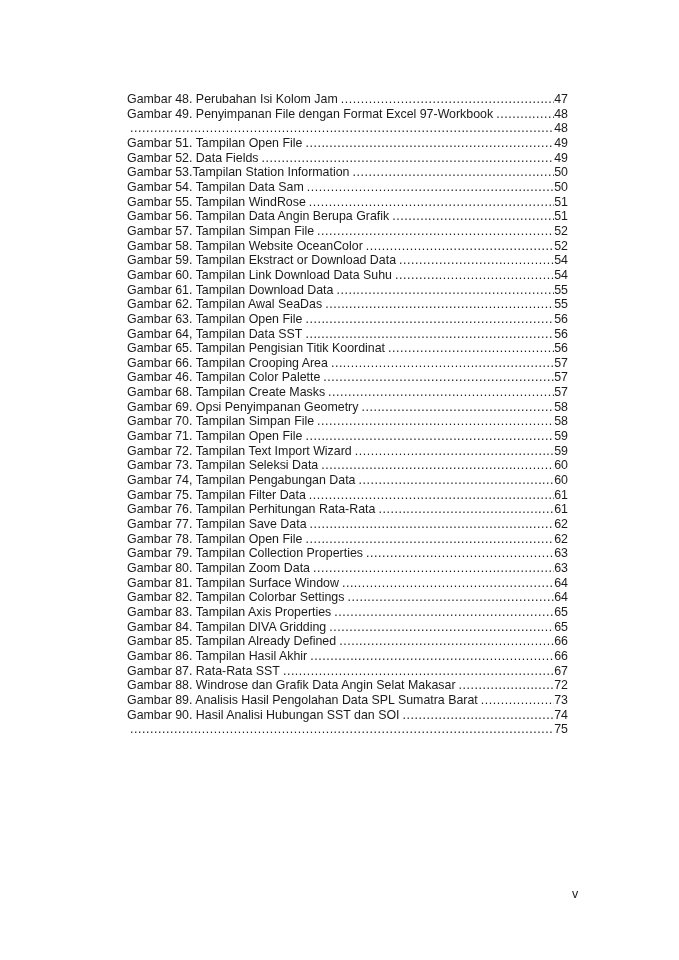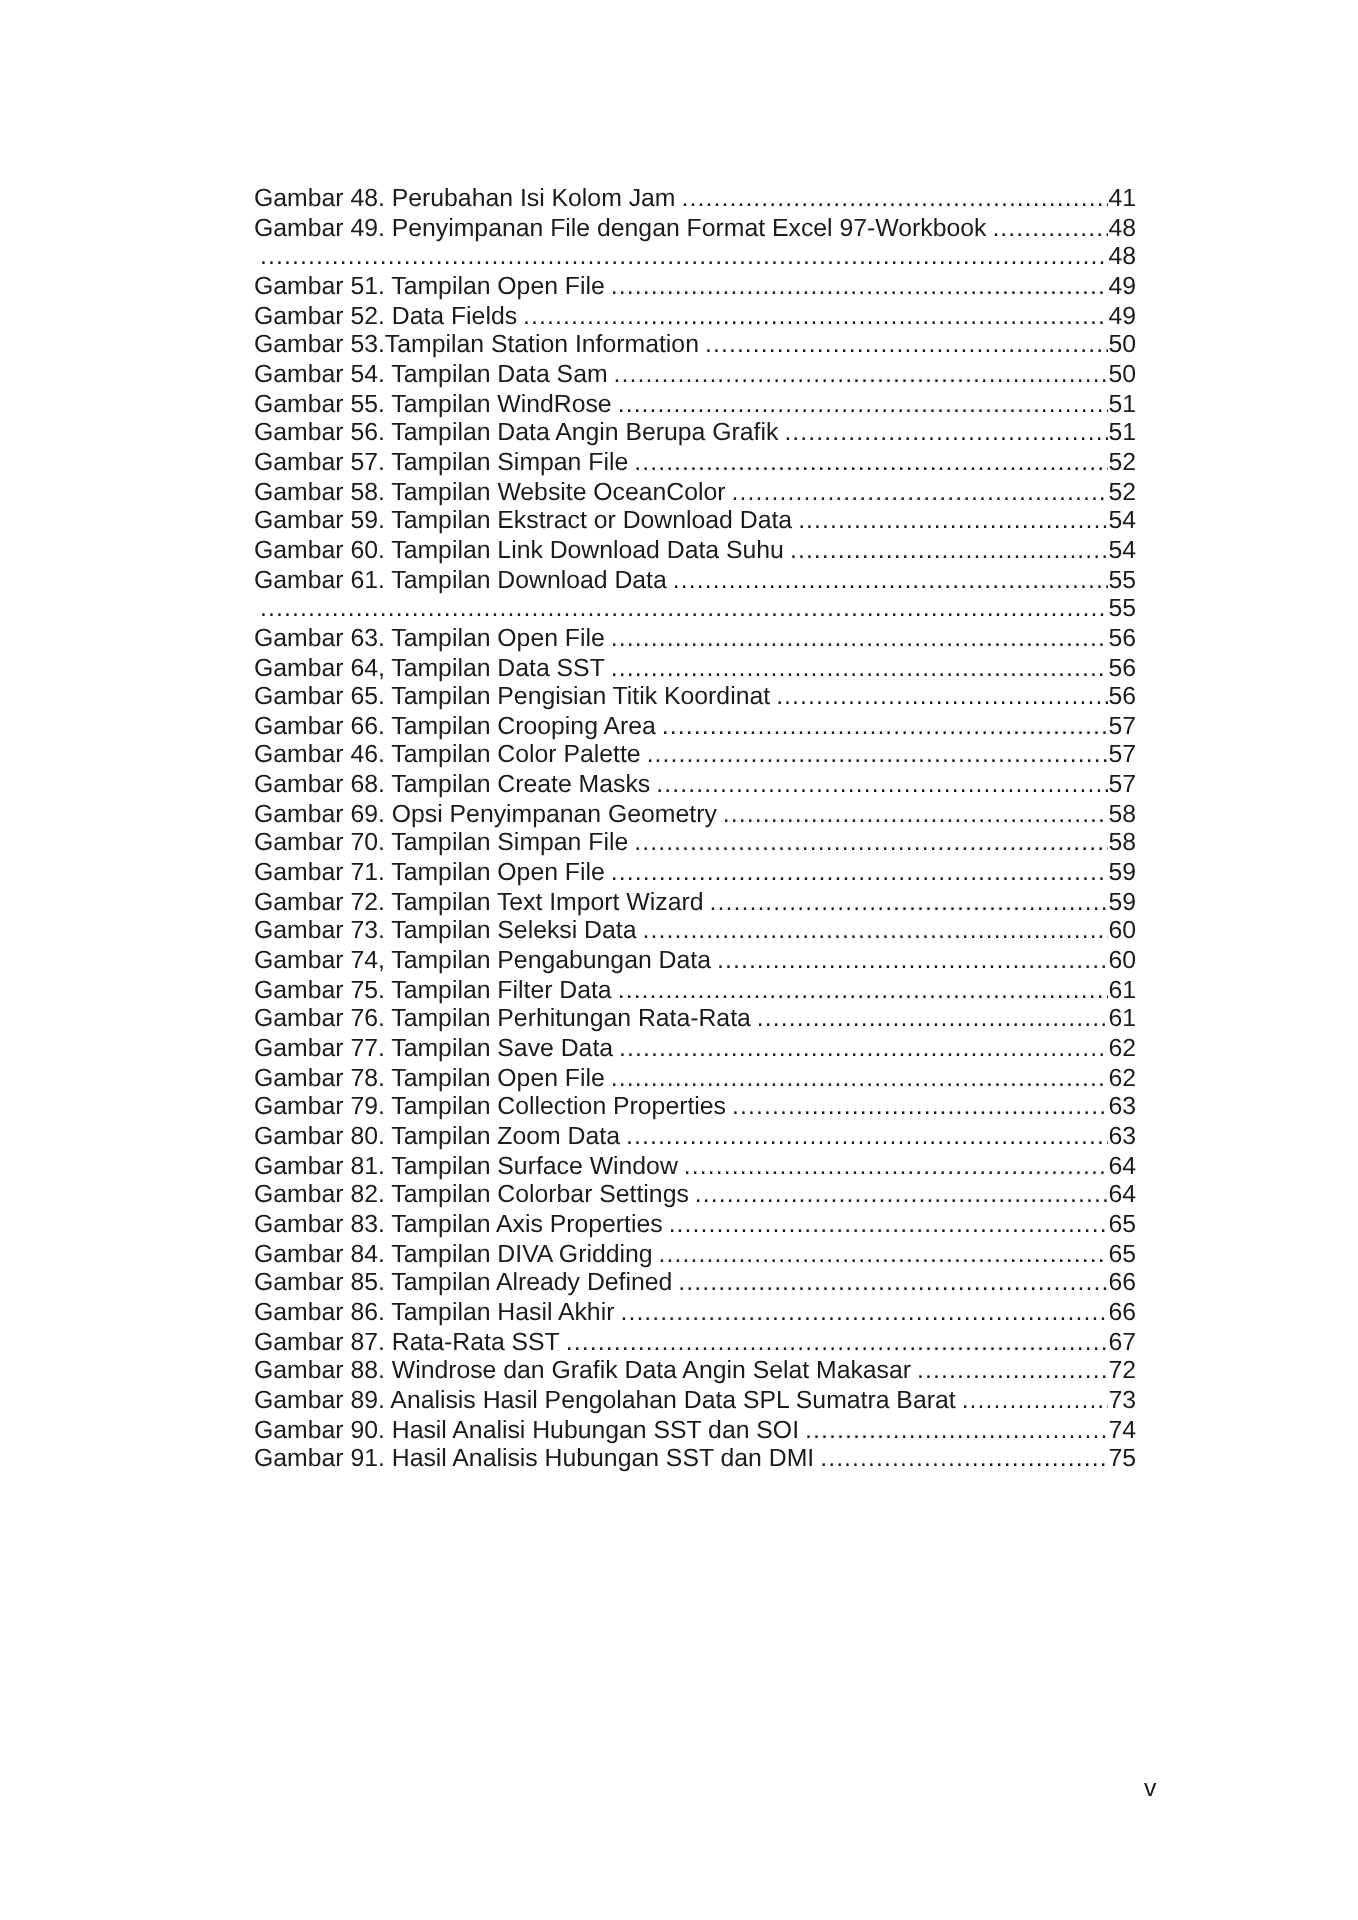--- a/index.html
+++ b/index.html
@@ -59,21 +59,21 @@
   }
 </style>
 </head>
 <body>
 
 <div class="page">
   <div class="toc-block">
       <div class="toc-entry">
         <span class="entry-text"><span>Gambar 48. Perubahan Isi Kolom Jam</span></span>
         <span class="leader"></span>
-        <span class="page-num">41</span>
+        <span class="page-num">47</span>
       </div>
       <div class="toc-entry">
         <span class="entry-text"><span>Gambar 49. Penyimpanan </span><span class="italic">File</span><span> dengan </span><span class="italic">Format Excel 97-Workbook</span></span>
         <span class="leader"></span>
         <span class="page-num">48</span>
       </div>
       <div class="toc-entry">
         <span class="leader"></span>
         <span class="page-num">48</span>
       </div>
@@ -126,20 +126,21 @@
         <span class="entry-text"><span>Gambar 60. Tampilan Link Download Data Suhu</span></span>
         <span class="leader"></span>
         <span class="page-num">54</span>
       </div>
       <div class="toc-entry">
         <span class="entry-text"><span>Gambar 61. Tampilan Download Data</span></span>
         <span class="leader"></span>
         <span class="page-num">55</span>
       </div>
       <div class="toc-entry">
+        <span class="entry-text"><span>Gambar 62. Tampilan Awal SeaDas</span></span>
         <span class="leader"></span>
         <span class="page-num">55</span>
       </div>
       <div class="toc-entry">
         <span class="entry-text"><span>Gambar 63. Tampilan Open File</span></span>
         <span class="leader"></span>
         <span class="page-num">56</span>
       </div>
       <div class="toc-entry">
         <span class="entry-text"><span>Gambar 64, Tampilan Data SST</span></span>
@@ -270,19 +271,18 @@
         <span class="entry-text"><span>Gambar 89. Analisis Hasil Pengolahan Data SPL Sumatra Barat</span></span>
         <span class="leader"></span>
         <span class="page-num">73</span>
       </div>
       <div class="toc-entry">
         <span class="entry-text"><span>Gambar 90. Hasil Analisi Hubungan SST dan SOI</span></span>
         <span class="leader"></span>
         <span class="page-num">74</span>
       </div>
       <div class="toc-entry">
-        <span class="entry-text"><span>Gambar 91. Hasil Analisis Hubungan SST dan DMI</span></span>
         <span class="leader"></span>
         <span class="page-num">75</span>
       </div>
     </div>
   <div class="footer-pagenum">v</div>
 </div>
 
 </body></html>

